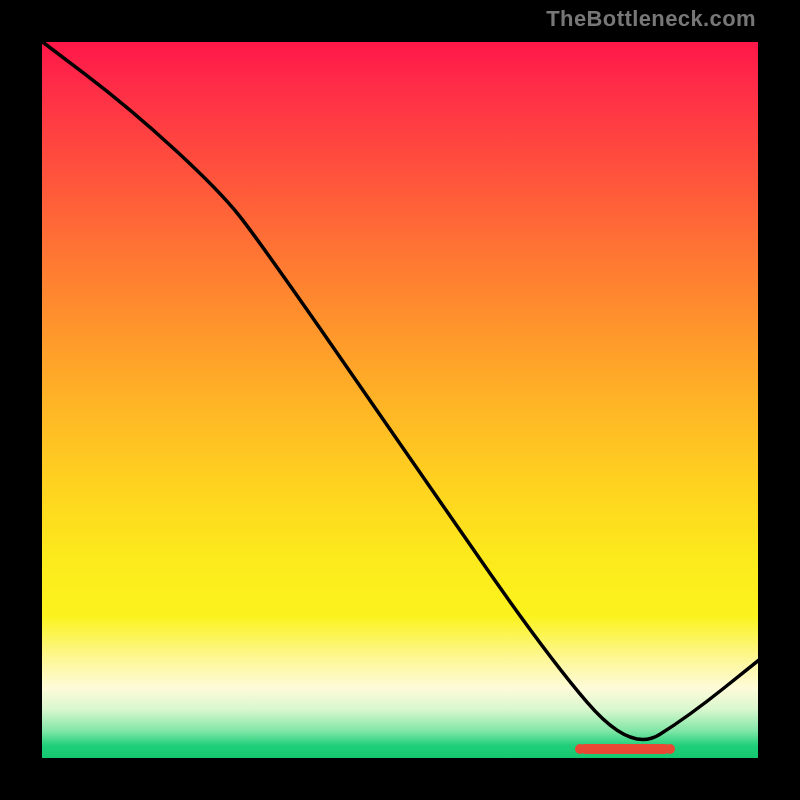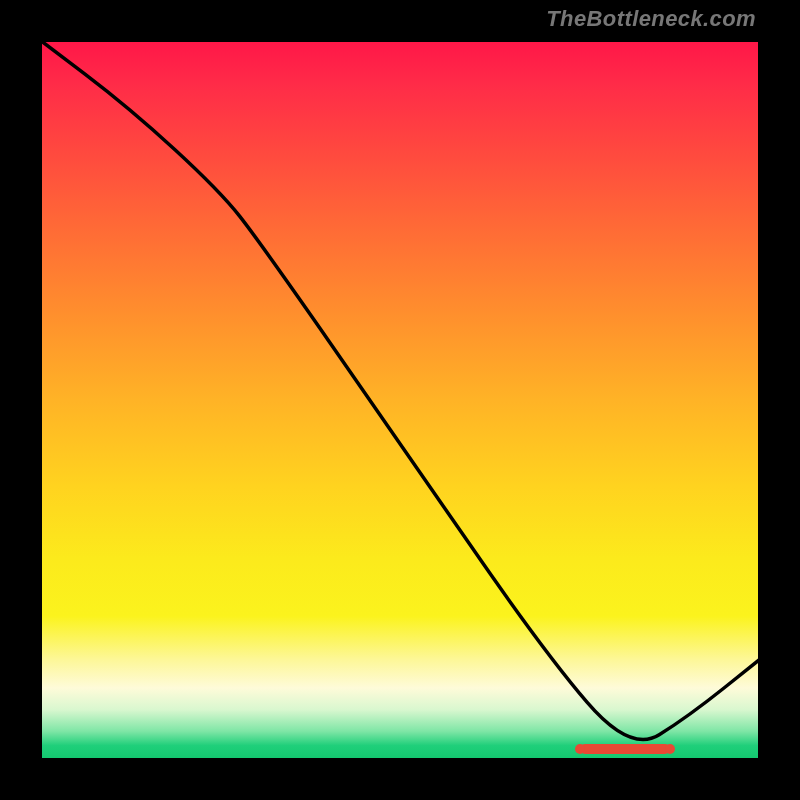--- a/index.html
+++ b/index.html
@@ -8,21 +8,20 @@
     width: 800px;
     height: 800px;
     background: #000;
     font-family: Arial, Helvetica, sans-serif;
   }
   .stage {
     position: relative;
     width: 776px;
     height: 800px;
     background: #000;
-    font-style: italic;
   }
   .watermark {
     position: absolute;
     top: 6px;
     right: 20px;
     color: #777;
     font-size: 22px;
     font-weight: 600;
     letter-spacing: 0.4px;
     user-select: none;

